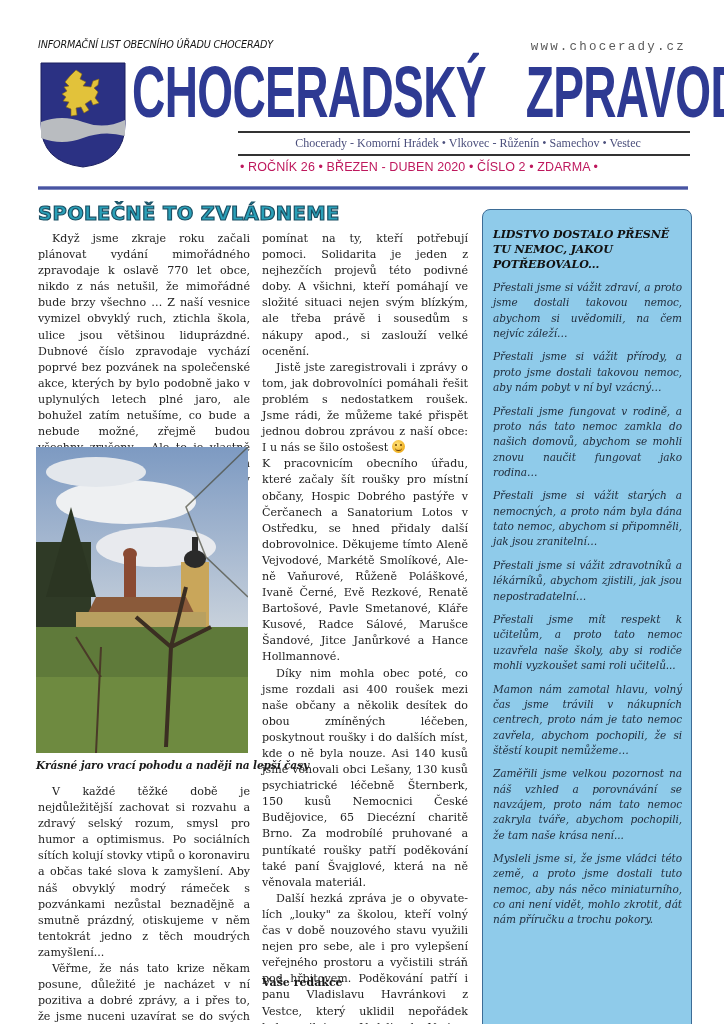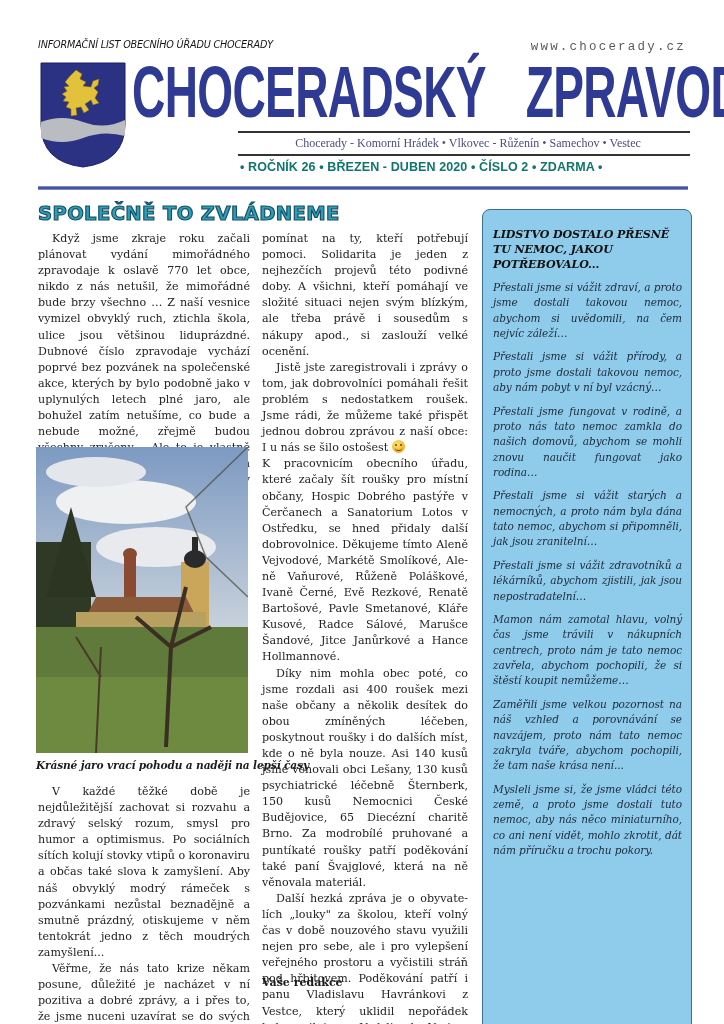--- a/index.html
+++ b/index.html
@@ -7,21 +7,21 @@
   body { position: relative; font-family: "DejaVu Serif", serif; color: #1c1c1c; }
 
   
   .top-kicker { position: absolute; left: 38px; top: 38px; font-family: "DejaVu Sans", sans-serif; font-style: italic; font-size: 10.5px; letter-spacing: -0.2px; color: #151515; transform: scaleX(0.92); transform-origin: left; }
   .top-url { position: absolute; right: 38px; top: 40px; font-family: Liberation Mono, monospace; font-size: 12.5px; letter-spacing: 2.2px; color: #5a5a5a; }
   .crest { position: absolute; left: 40px; top: 62px; width: 86px; height: 106px; }
   .title { position: absolute; left: 132px; top: 57px; width: 565px; height: 70px; font-family: "Liberation Sans", sans-serif; font-weight: bold; font-size: 72px; line-height: 70px; color: #2e3a93; letter-spacing: -1px; white-space: nowrap; transform: scaleX(0.64) scaleY(1.0); transform-origin: left top; }
   .title .gap { display: inline-block; width: 62px; }
   .rule { position: absolute; height: 1.5px; background: #333; }
   .towns { position: absolute; left: 238px; top: 136px; width: 460px; text-align: center; font-family: "Liberation Serif", serif; font-size: 12px; color: #4b4f7c; }
-  .issue-line { position: absolute; left: 240px; top: 160px; width: 460px; font-family: "Liberation Sans", sans-serif; font-weight: bold; font-size: 12.5px; color: #0f766e; letter-spacing: 0.1px; padding-left: 0px; }
+  .issue-line { position: absolute; left: 240px; top: 160px; width: 460px; font-family: "Liberation Sans", sans-serif; font-weight: normal; font-size: 12.5px; color: #be185d; letter-spacing: 0.1px; padding-left: 0px; }
   .issue-line span { display: inline; }
   .blue-rule { position: absolute; left: 38px; top: 186px; width: 650px; height: 4px; background: linear-gradient(#9aa3cf, #2e3a93 50%, #9aa3cf); }
 
   
   .headline { position: absolute; left: 38px; top: 202px; font-family: "DejaVu Sans", sans-serif; font-weight: bold; font-size: 19.5px; letter-spacing: 0.4px; color: #2aa0b8; -webkit-text-stroke: 1.2px #1b4f63; transform: scaleX(1.0); }
 
   
   .col { position: absolute; font-family: "DejaVu Serif", serif; font-size: 11.1px; line-height: 16.1px; text-align: justify; color: #222; }
   .col p { text-indent: 14px; hyphens: manual; }
   .col1 { left: 38px; top: 231px; width: 212px; }
@@ -128,17 +128,18 @@
 </div>
 <div class="signature">Vaše redakce</div>
 
 <div class="quote-box">
   <div class="quote-title">LIDSTVO DOSTALO PŘESNĚ TU NE­MOC, JAKOU POTŘEBOVALO...</div>
   <div class="quote-p">Přestali jsme si vážit zdraví, a proto jsme dostali takovou nemoc, abychom si uvě­domili, na čem nejvíc záleží…</div>
   <div class="quote-p">Přestali jsme si vážit přírody, a proto jsme dostali takovou nemoc, aby nám pobyt v ní byl vzácný…</div>
   <div class="quote-p">Přestali jsme fungovat v rodině, a proto nás tato nemoc zamkla do našich domo­vů, abychom se mohli znovu naučit fun­govat jako rodina…</div>
   <div class="quote-p">Přestali jsme si vážit starých a nemoc­ných, a proto nám byla dána tato nemoc, abychom si připomněli, jak jsou zranitel­ní…</div>
   <div class="quote-p">Přestali jsme si vážit zdravotníků a lékár­níků, abychom zjistili, jak jsou nepostra­datelní…</div>
+  <div class="quote-p">Přestali jsme mít respekt k učitelům, a proto tato nemoc uzavřela naše školy, aby si rodiče mohli vyzkoušet sami roli učitelů...</div>
   <div class="quote-p">Mamon nám zamotal hlavu, volný čas jsme trávili v nákupních centrech, proto nám je tato nemoc zavřela, abychom po­chopili, že si štěstí koupit nemůžeme…</div>
   <div class="quote-p">Zaměřili jsme velkou pozornost na náš vzhled a porovnávání se navzájem, proto nám tato nemoc zakryla tváře, abychom pochopili, že tam naše krása není...</div>
   <div class="quote-p">Mysleli jsme si, že jsme vládci této země, a proto jsme dostali tuto nemoc, aby nás něco miniaturního, co ani není vidět, mohlo zkrotit, dát nám příručku a trochu pokory.</div>
 
 </div>
 
 </body></html>

